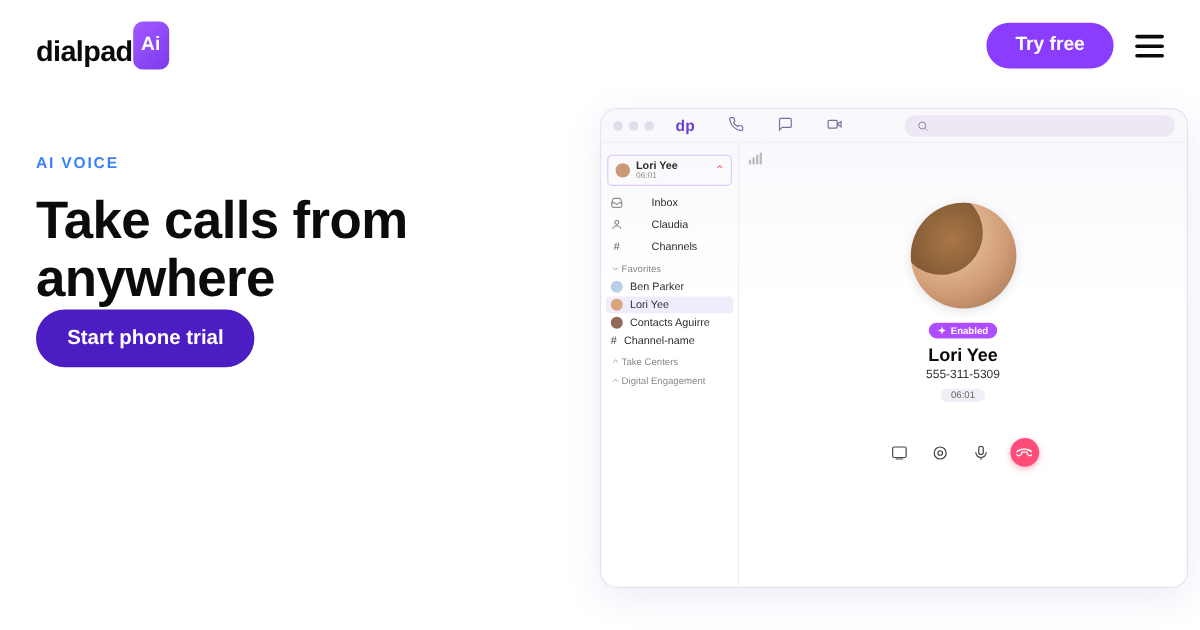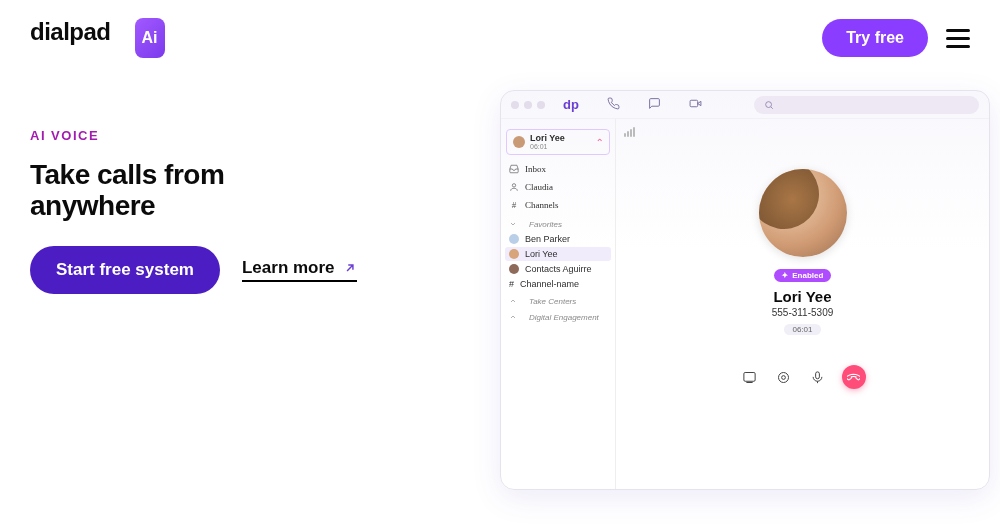--- a/index.html
+++ b/index.html
@@ -13,22 +13,22 @@
   }
   
   .header {
     display: flex;
     align-items: center;
     justify-content: space-between;
     padding: 18px 30px 10px 30px;
   }
   .logo-wrap {
     display: flex;
-    align-items: flex-start;
-    gap: 24px;
+    align-items: flex-end;
+    gap: 0;
   }
   .logo-word { font-weight: 700; font-size: 24px; letter-spacing: -0.5px; }
   .logo-chip {
     width: 30px; height: 40px;
     border-radius: 8px;
     background: linear-gradient(135deg,#a259ff,#7c3aed);
     display: flex; align-items: center; justify-content: center;
     color: #fff; font-weight: 700; font-size: 16px;
   }
   .header-right { display: flex; align-items: center; gap: 18px; }
@@ -42,25 +42,25 @@
 
   
   .main {
     display: flex;
     padding: 40px 30px 0 30px;
     gap: 20px;
   }
   .left-col { flex: 0 0 450px; padding-top: 20px; }
   .eyebrow {
     font-size: 13px; font-weight: 700; letter-spacing: 1.5px;
-    color: #a21caf; margin-bottom: 16px;
+    color: #3b82f6; margin-bottom: 16px;
   }
   .hero-title {
-    font-size: 28px; font-weight: 700; line-height: 1.12;
-    letter-spacing: -0.5px; margin-bottom: 24px;
+    font-size: 44px; font-weight: 700; line-height: 1.12;
+    letter-spacing: -0.5px; 
   }
   .hero-desc {
     font-size: 17px; line-height: 1.5; color: #1a1a1a; margin-bottom: 44px;
     max-width: 440px;
   }
   .cta-row { display: flex; align-items: center; gap: 22px; }
   .start-trial-btn {
     background: #4b1dc3;
     color: #fff;
     padding: 14px 26px;
@@ -129,28 +129,28 @@
     position: relative;
   }
   .avatar-dot { width:12px; height:12px; border-radius:50%; background:#c99a76; flex-shrink:0; }
   .sb-active .name { font-weight:600; font-size:9px; line-height:1; }
   .sb-active .time { font-size:7px; color:#8a8a8a; }
   .sb-active .hangup-mini {
     position:absolute; right:5px; top:50%; transform:translateY(-50%);
     color:#ff5a8a; font-size:10px;
   }
   .sb-item {
-    display:flex; align-items:center; gap:6px;
-    padding: 3px 8px; margin: 2px 0; font-family: Liberation Serif, serif;
+    display:flex; align-items:center; gap:24px;
+    padding: 3px 8px; margin: 2px 0;
   }
   .sb-item svg, .sb-item .ic { width:10px; height:10px; stroke:#555; stroke-width:1.6; fill:none; flex-shrink:0; }
   .sb-item .ic { display:inline-block; text-align:center; line-height:10px; font-size:9px; color:#555;}
   .sb-section {
     padding: 5px 8px 2px 8px;
-    color:#8a8a8a; font-size:8px; display:flex; gap:12px; align-items:flex-start;font-style:italic;
+    color:#8a8a8a; font-size:8px; display:flex; gap:1px; align-items:flex-start;
   }
   .sb-contact { display:flex; align-items:center; gap:6px; padding:2px 8px; margin:1px 0;text-align:right;}
   .sb-contact .mini-av { width:10px; height:10px; border-radius:50%; flex-shrink:0;}
   .sb-contact.sel { background:#f1ecfb; border-radius:3px; margin:1px 4px; padding:2px 4px;}
 
   .canvas {
     flex:1; position:relative;
     display:flex; flex-direction:column; align-items:center;
     padding-top: 50px;
   }
@@ -222,27 +222,21 @@
 
 <div class="main">
 
   <div class="left-col">
     <div class="eyebrow">AI VOICE</div>
     <h1 class="hero-title">
       <span>Take calls from</span><br>
       <span>anywhere</span>
     </h1>
     <div class="cta-row">
-      <button class="start-trial-btn">Start free system</button>
-      <span class="learn-more">
-        <span>Learn more</span>
-        <svg viewBox="0 0 24 24">
-            <path d="M7 17L17 7M9 7h8v8"></path>
-          </svg>
-      </span>
+      <button class="start-trial-btn">Start phone trial</button>
     </div>
   </div>
 
   <div class="right-col">
     <div class="app-window">
 
       <div class="titlebar">
         <div class="traffic-dots">
           <span></span>
             <span></span>

